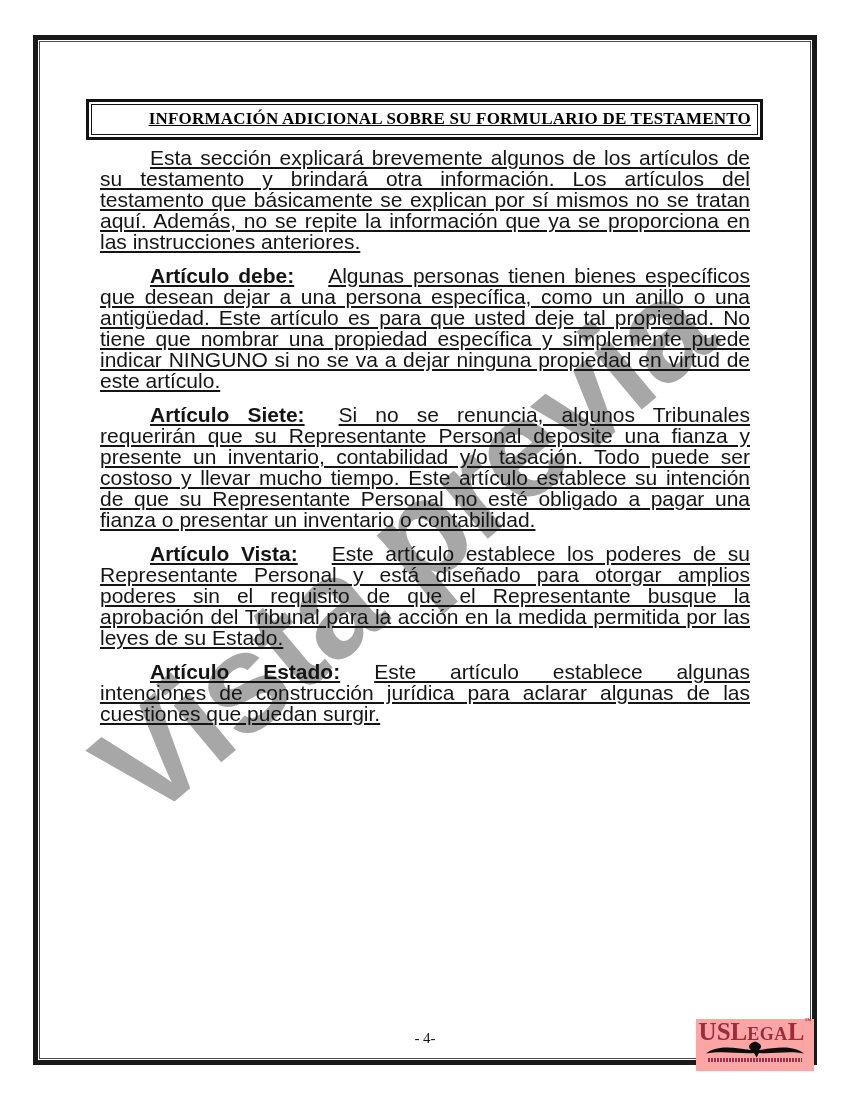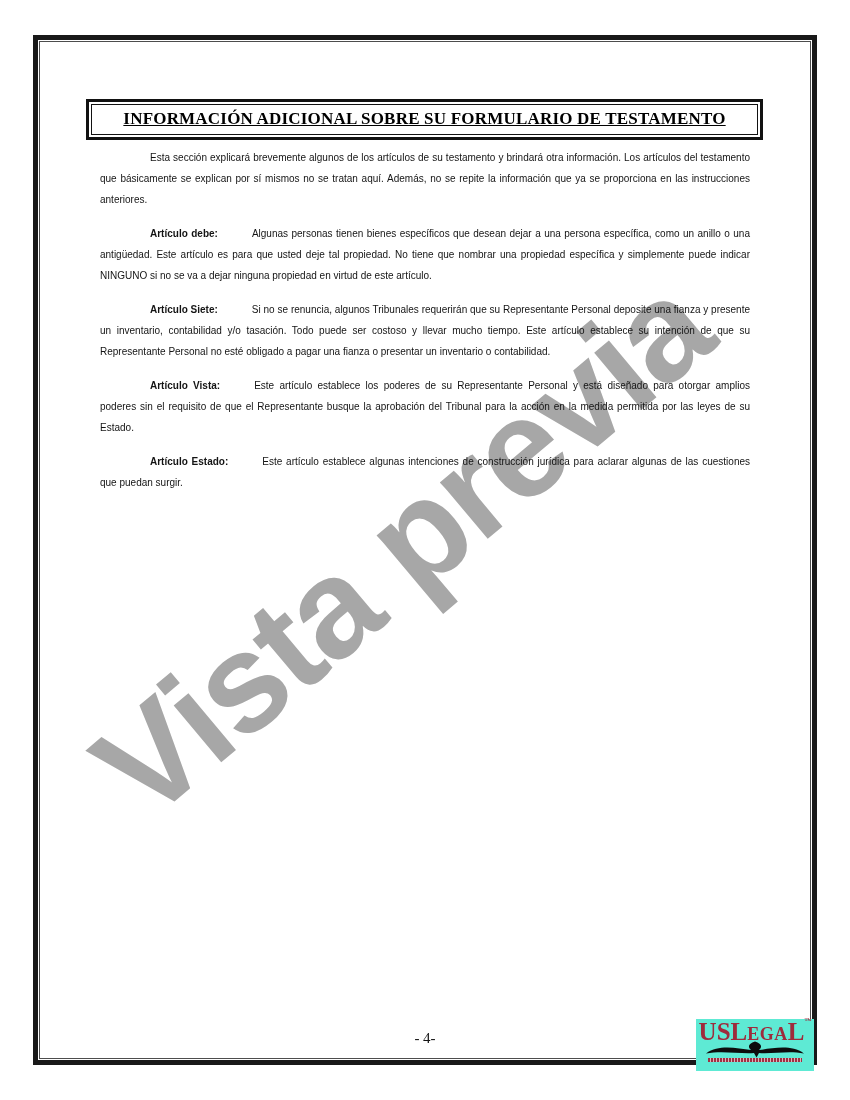--- a/index.html
+++ b/index.html
@@ -51,21 +51,21 @@
     width: 677px;
     box-sizing: border-box;
     border: 3px solid #121212;
     padding: 2px;
     background: #ffffff;
     z-index: 3;
   }
   .titlebox-inner {
     border: 1px solid #121212;
     padding: 4px 6px 5px 6px;
-    text-align: center;
+    text-align: right;
   }
   .title-text {
     font-family: "Liberation Serif", serif;
     font-weight: bold;
     font-size: 17px;
     letter-spacing: 0.2px;
     text-decoration: underline;
     color: #000000;
     white-space: nowrap;
   }
@@ -74,44 +74,45 @@
   .textcol {
     position: absolute;
     left: 100px; top: 147px;
     width: 650px;
     z-index: 3;
   }
   p.para {
     margin: 0 0 13px 0;
     text-align: justify;
     text-indent: 50px;
-    font-size: 10px;
+    font-size: 21px;
     line-height: 21px;
     color: #141414;
+    text-decoration: underline;
   }
   p.para b.lbl { margin-right: 34px; }
 
   
   .footer-page {
     position: absolute;
     left: 0; top: 1030px;
     width: 850px;
     text-align: center;
     font-family: "Liberation Serif", serif;
     font-size: 15px;
     color: #141414;
     z-index: 3;
   }
 
   
   .logo {
     position: absolute;
     left: 696px; top: 1019px;
     width: 118px; height: 52px;
-    background: #5eead4;
+    background: #fca5a5;
     text-align: center;
     z-index: 4;
   }
   .logo-text {
     font-family: "Liberation Serif", serif;
     font-weight: bold;
     color: #9e2b3c;
     line-height: 1;
     white-space: nowrap;
   }

